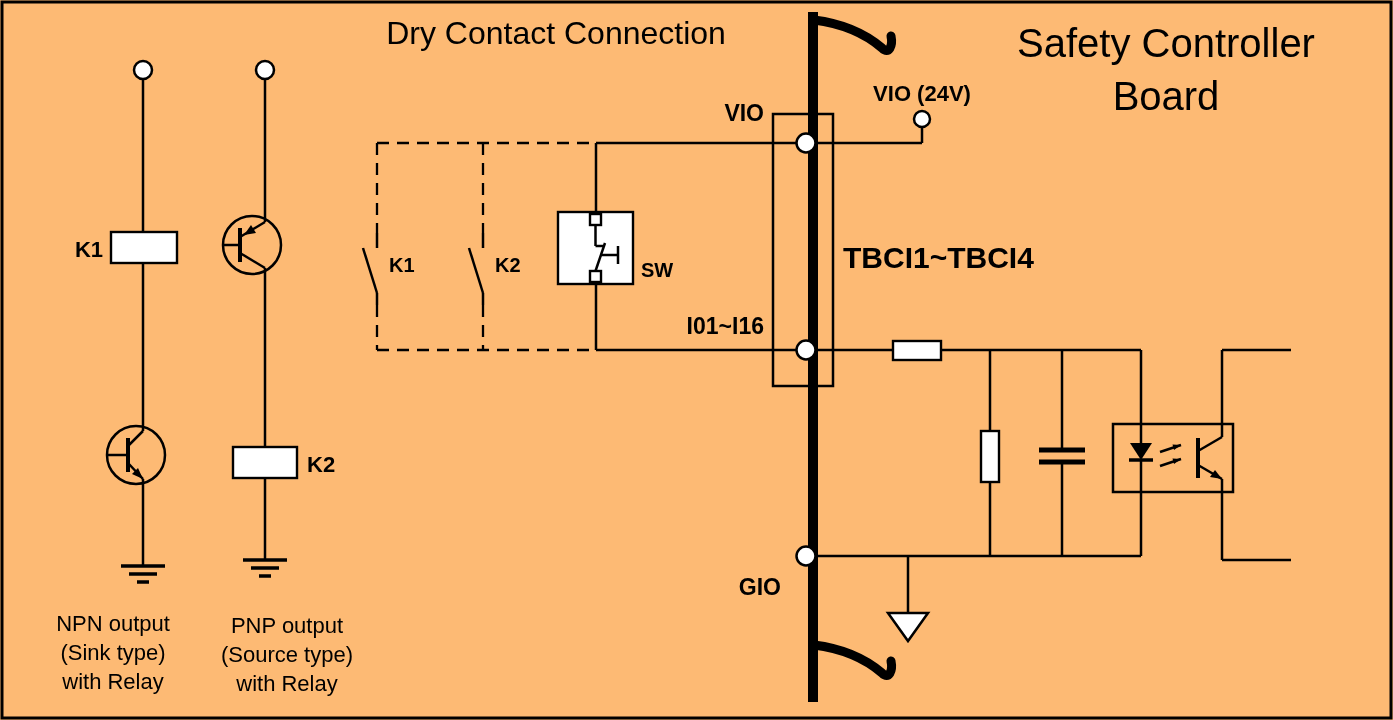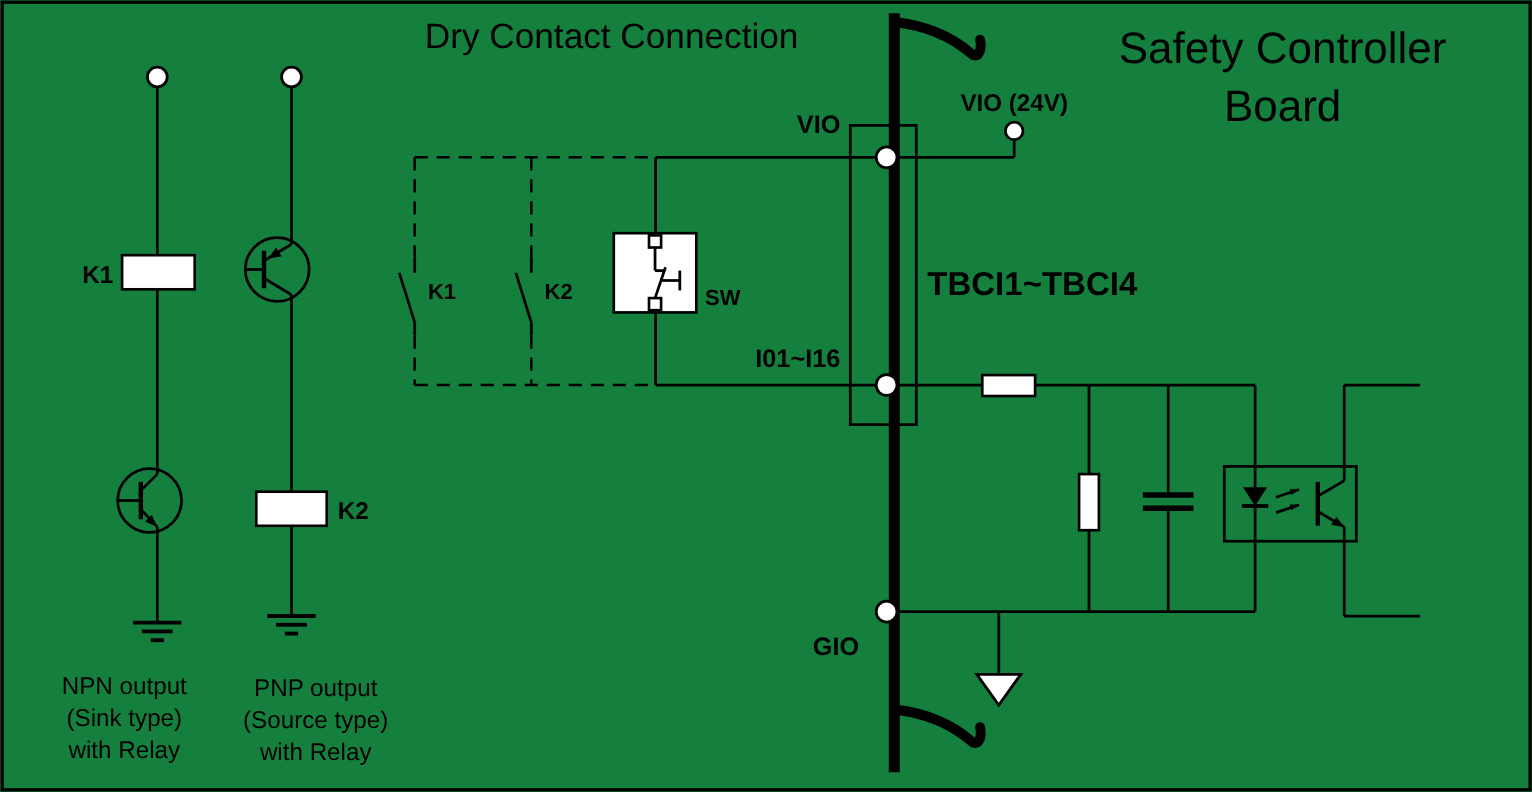--- a/index.html
+++ b/index.html
@@ -1,16 +1,16 @@
 <!DOCTYPE html>
 <html><head>
 <meta charset="utf-8">
 <style>
   html,body { margin:0; padding:0; background:#ffffff; }
-  .stage { width:1393px; height:720px; position:relative; background:#15803d; }
+  .stage { width:1393px; height:720px; position:relative; background:#fdba74; }
   svg { display:block; }
 
   .frame { fill:none; stroke:#000; stroke-width:3; }
 
   .w   { stroke:#000; stroke-width:2.5; fill:none; }          
   .wd  { stroke:#000; stroke-width:2.3; fill:none; stroke-dasharray:12 8; } 
   .comp{ fill:#fff; stroke:#000; stroke-width:2.4; }          
   .nf  { fill:none; stroke:#000; stroke-width:2.5; }          
   .bus { stroke:#000; stroke-width:10; fill:none; }
   .hook{ stroke:#000; stroke-width:9; fill:none; stroke-linecap:round; }

